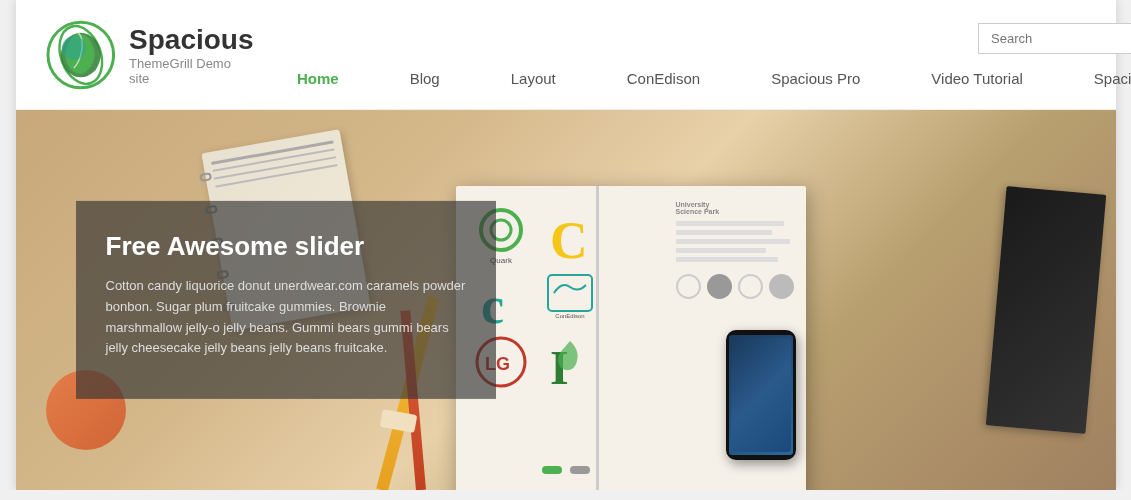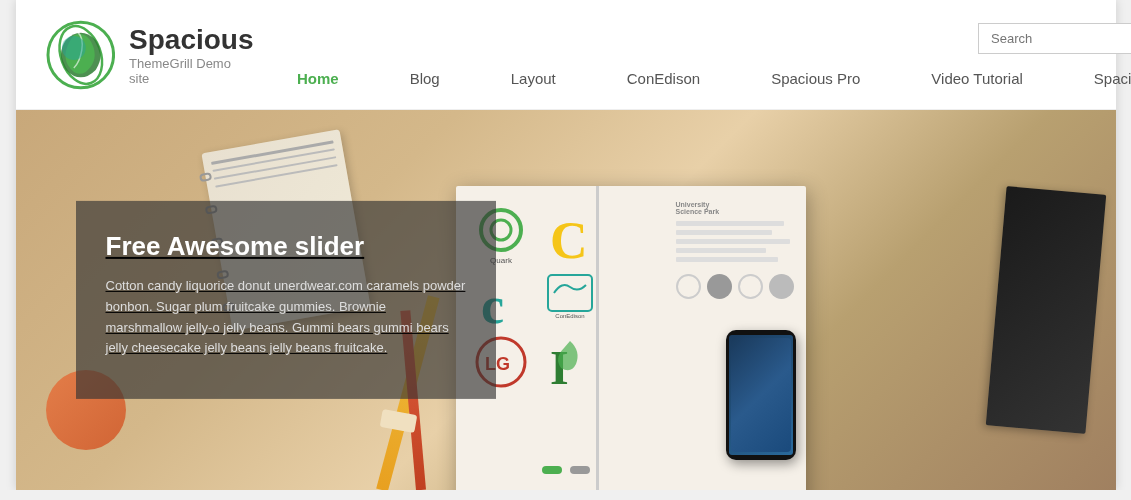--- a/index.html
+++ b/index.html
@@ -194,21 +194,20 @@
     
     .hero-overlay {
       position: absolute;
       top: 50%;
       left: 60px;
       transform: translateY(-50%);
       background: rgba(50, 50, 50, 0.65);
       padding: 30px 30px 20px 30px;
       width: 420px;
       max-width: 420px;
-      text-decoration: underline;
     }
 
     .hero-title {
       font-size: 26px;
       font-weight: 700;
       color: #fff;
       margin-bottom: 14px;
     }
 
     .hero-text {

